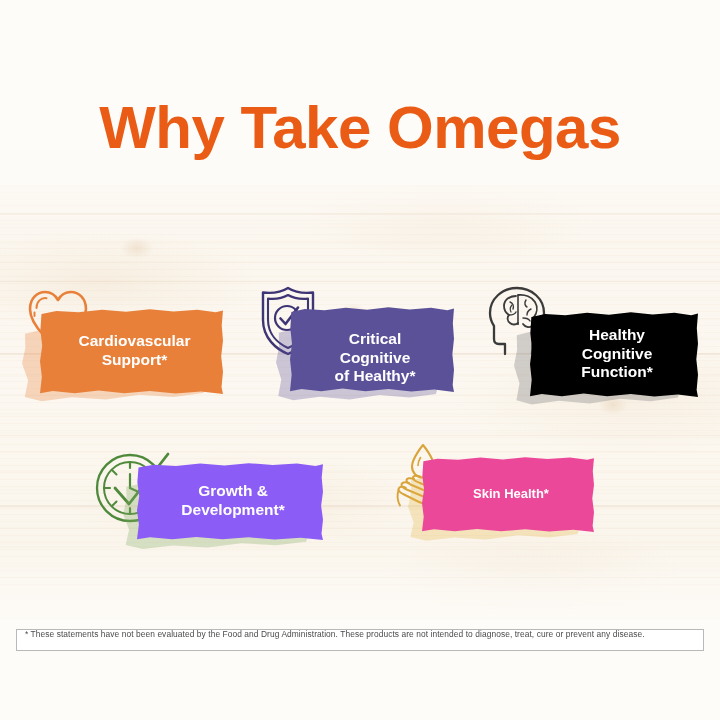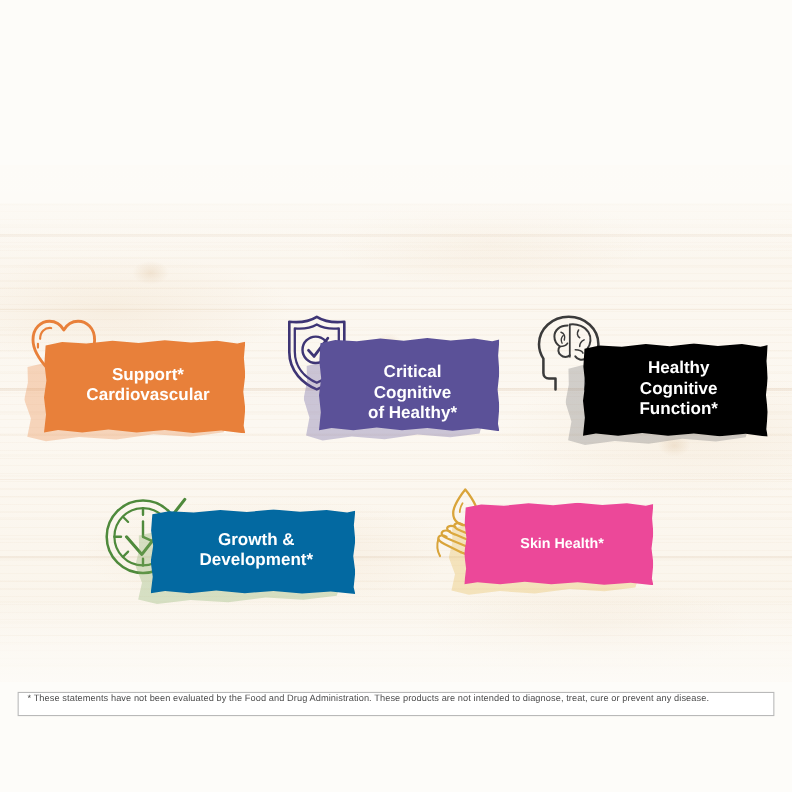--- a/index.html
+++ b/index.html
@@ -133,21 +133,21 @@
   #card-critical .banner { background:#5b5198; font-size:15.5px;align-items:flex-end; }
   #card-critical .smear { left:-14px; top:16px; width:166px; height:78px; background:#5b5198; transform:rotate(-1deg); }
 
   
   #card-cognitive { left:530px; top:311px; width:168px; height:86px; }
   #card-cognitive .banner { background:#000000; font-size:15.5px; }
   #card-cognitive .smear { left:-16px; top:13px; width:170px; height:80px; background:#6c6d70; transform:rotate(-1.2deg); }
 
   
   #card-growth { left:137px; top:462px; width:186px; height:78px; }
-  #card-growth .banner { background:#0369a1; font-size:15.5px; }
+  #card-growth .banner { background:#8b5cf6; font-size:15.5px; }
   #card-growth .smear { left:-14px; top:14px; width:190px; height:72px; background:#81ad63; transform:rotate(-1.3deg); }
 
   
   #card-skin { left:422px; top:456px; width:172px; height:76px; }
   #card-skin .banner { background:#ec4899; font-size:13px;justify-content:center; }
   #card-skin .smear { left:-14px; top:14px; width:176px; height:70px; background:#e6b549; transform:rotate(-1.2deg); }
 
   
   .icon { position:absolute; }
   #icon-heart     { left:22px;  top:284px; width:72px; height:72px; }
@@ -184,35 +184,36 @@
   <div class="wood">
     <div class="wood-knot" style="left:120px; top:52px;  width:34px; height:22px;"></div>
     <div class="wood-knot" style="left:340px; top:118px; width:26px; height:18px;"></div>
     <div class="wood-knot" style="left:598px; top:210px; width:30px; height:20px;"></div>
     <div class="wood-knot" style="left:208px; top:300px; width:28px; height:18px;"></div>
   </div>
   <div class="veil-top"></div>
   <div class="veil-bot"></div>
   <div class="band-bottom"></div>
 
+  <div class="title">Why Take Omegas</div>
 
   <div class="icon" id="icon-heart">
     <svg viewBox="0 0 72 72" width="72" height="72" fill="none">
       <path d="M36 64 C36 64 8 44 8 25 C8 14 15.5 8 23 8 C29 8 33.5 11.5 36 16 C38.5 11.5 43 8 49 8 C56.5 8 64 14 64 25 C64 44 36 64 36 64 Z" stroke="#e8803a" stroke-width="2.6" stroke-linejoin="round" stroke-linecap="round"></path>
       <path d="M14.5 24 C14.5 17.5 19 13.5 24.5 14.2" stroke="#e8803a" stroke-width="2" stroke-linecap="round"></path>
       <path d="M12.5 28.5 L12.5 32" stroke="#e8803a" stroke-width="2" stroke-linecap="round"></path>
     </svg>
   </div>
 
   <div class="card" id="card-cardio">
     <div class="smear"></div>
     <div class="banner">
       <div>
+        <div>Cardiovascular</div>
         <div>Support*</div>
-        <div>Cardiovascular</div>
       </div>
     </div>
   </div>
 
   <div class="icon" id="icon-shield">
     <svg viewBox="0 0 64 74" width="64" height="74" fill="none">
       <path d="M32 4 C24 9 16 9.5 7 8.5 L7 36 C7 54 20 65 32 70 C44 65 57 54 57 36 L57 8.5 C48 9.5 40 9 32 4 Z" stroke="#3e3575" stroke-width="2.4" stroke-linejoin="round"></path>
       <path d="M32 11 C25.5 14.8 19 15.3 12 14.6 L12 35.5 C12 50.5 22 59.5 32 64 C42 59.5 52 50.5 52 35.5 L52 14.6 C45 15.3 38.5 14.8 32 11 Z" stroke="#3e3575" stroke-width="2.1" stroke-linejoin="round"></path>
       <circle cx="31" cy="34" r="12" stroke="#3e3575" stroke-width="2.2"></circle>
       <path d="M24.5 34.5 L29.5 40 L42 23.5" stroke="#3e3575" stroke-width="2.6" stroke-linecap="round" stroke-linejoin="round"></path>

